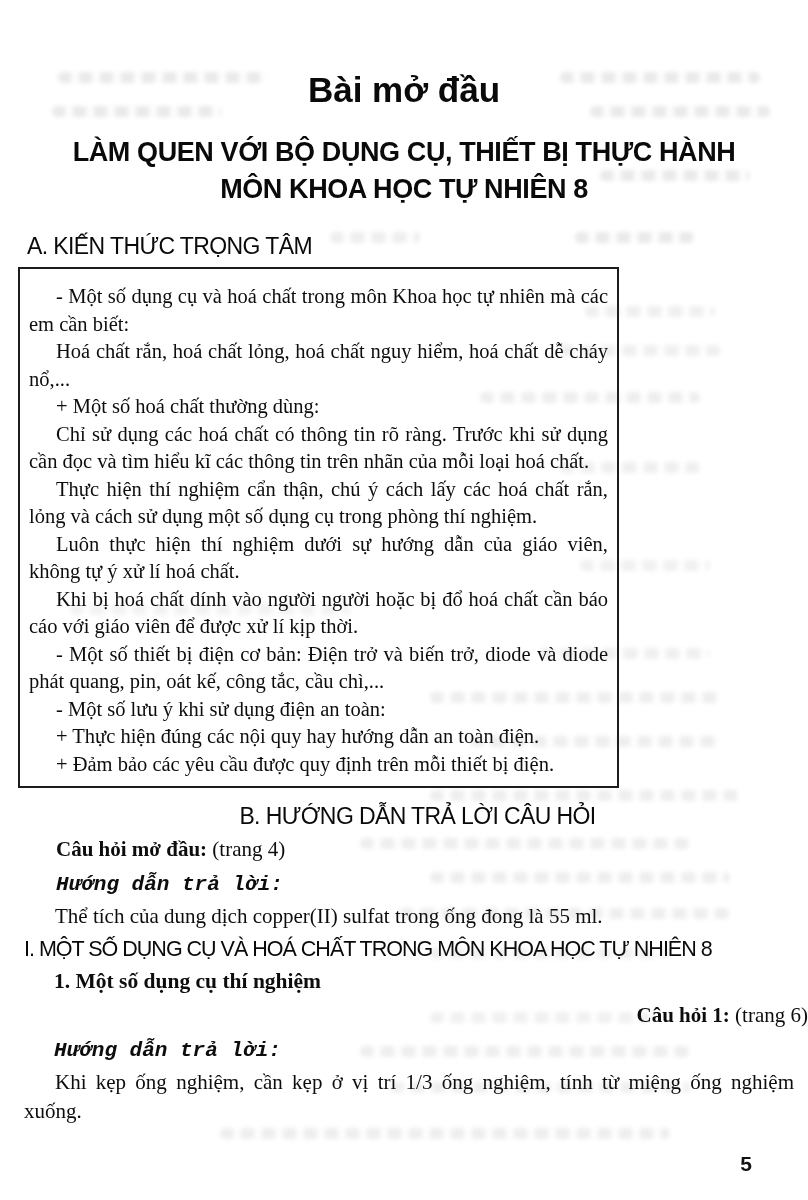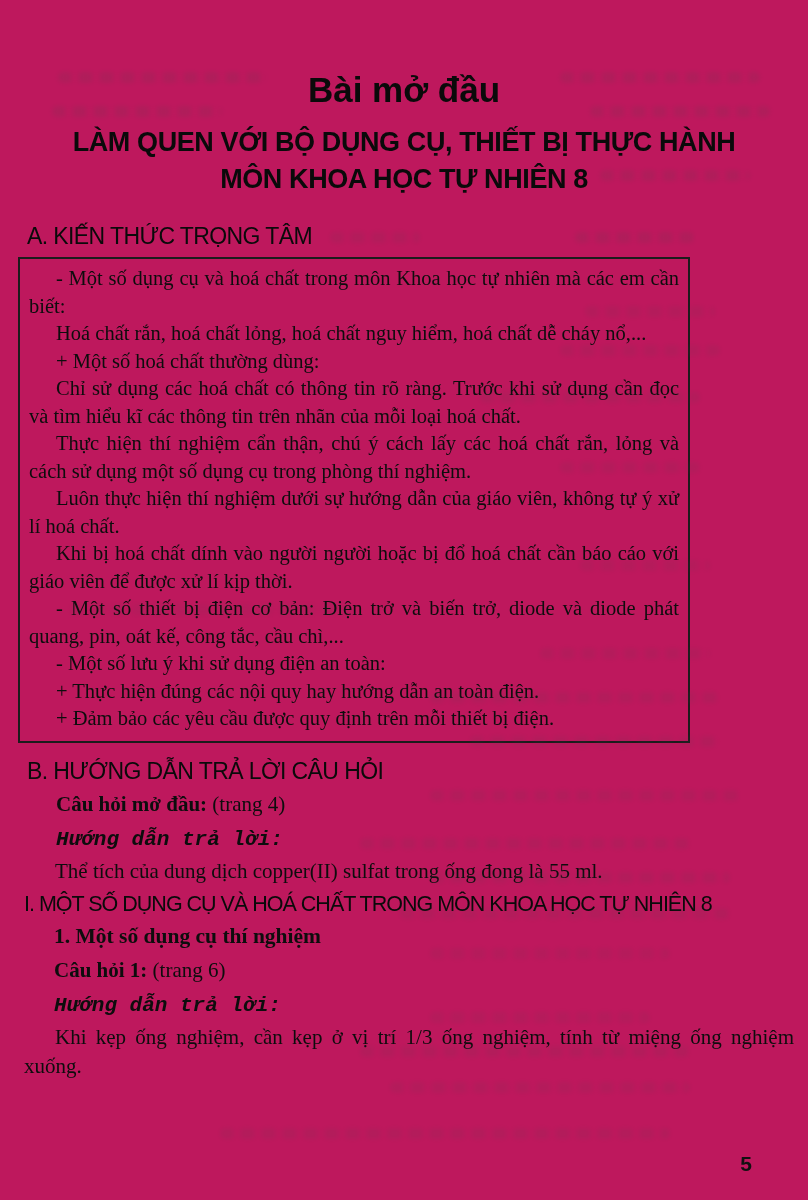--- a/index.html
+++ b/index.html
@@ -1,54 +1,54 @@
 <!DOCTYPE html>
 <html lang="vi"><head>
 <meta charset="utf-8">
 <style>
   html,body{margin:0;padding:0;background:#e8e8e8;}
   .page{
     position:relative;
     width:808px;height:1200px;
     margin:0 auto;
-    background:#be185d;
+    background:#ffffff;
     overflow:hidden;
     color:#0d0d0d;
     font-family:"Liberation Serif","DejaVu Serif",serif;
   }
   
   .titles{padding-top:70px;text-align:center;}
   .lesson-label{
     font-family:"Liberation Sans","DejaVu Sans",sans-serif;
     font-weight:bold;font-size:35px;line-height:40px;
     letter-spacing:0;color:#0a0a0a;margin:0;
   }
   .main-title{
     font-family:"Liberation Sans","DejaVu Sans",sans-serif;
     font-weight:bold;font-size:27px;line-height:37px;
-    letter-spacing:-0.4px;color:#0a0a0a;margin:14px 0 0 0;
+    letter-spacing:-0.4px;color:#0a0a0a;margin:24px 0 0 0;
   }
   
   .sec-heading{
     font-family:"Liberation Sans","DejaVu Sans",sans-serif;
     font-weight:normal;font-size:23px;line-height:28px;
     letter-spacing:-0.6px;color:#0a0a0a;
     margin:24px 0 0 27px;
   }
-  .sec-heading.b{margin-top:14px;}
+  .sec-heading.b{margin-top:14px;text-align:center;}
   .sec-heading.roman{
     font-size:21.5px;letter-spacing:-1px;margin-left:24px;margin-top:4px;
   }
   
   .key-box{
     box-sizing:border-box;
-    width:672px;
+    width:601px;
     margin:7px 0 0 18px;
     border:2px solid #1c1c1c;
-    padding:6px 9px 8px 9px;
+    padding:14px 9px 8px 9px;
     font-size:20.5px;line-height:27.5px;
     text-align:justify;
   }
   .key-box p{margin:0;text-indent:27px;}
   
   .qa-line{margin:5px 0 0 56px;font-size:21px;line-height:29px;}
   .q-label{font-weight:bold;}
   .q-ref{font-weight:normal;}
   .answer-label{font-weight:bold;font-style:italic;font-family:Liberation Mono, monospace;}
   .answer-par{
@@ -137,21 +137,21 @@
   </div>
   <div class="qa-line">
     <span class="answer-label">Hướng dẫn trả lời:</span>
   </div>
   <p class="answer-par single">Thể tích của dung dịch copper(II) sulfat trong ống đong là 55 ml.</p>
 
   <div class="sec-heading roman">I. MỘT SỐ DỤNG CỤ VÀ HOÁ CHẤT TRONG MÔN KHOA HỌC TỰ NHIÊN 8</div>
 
   <div class="subsec">1. Một số dụng cụ thí nghiệm</div>
 
-  <div class="qa-line" style="margin-left:54px;">
+  <div class="qa-line" style="margin-left:54px;text-align:right;">
     <span class="q-label">Câu hỏi 1:</span>
     <span class="q-ref">(trang 6)</span>
   </div>
   <div class="qa-line" style="margin-left:54px;">
     <span class="answer-label">Hướng dẫn trả lời:</span>
   </div>
   <p class="answer-par">Khi kẹp ống nghiệm, cần kẹp ở vị trí 1/3 ống nghiệm, tính từ miệng ống nghiệm xuống.</p>
 
   <div class="page-num">5</div>
 

